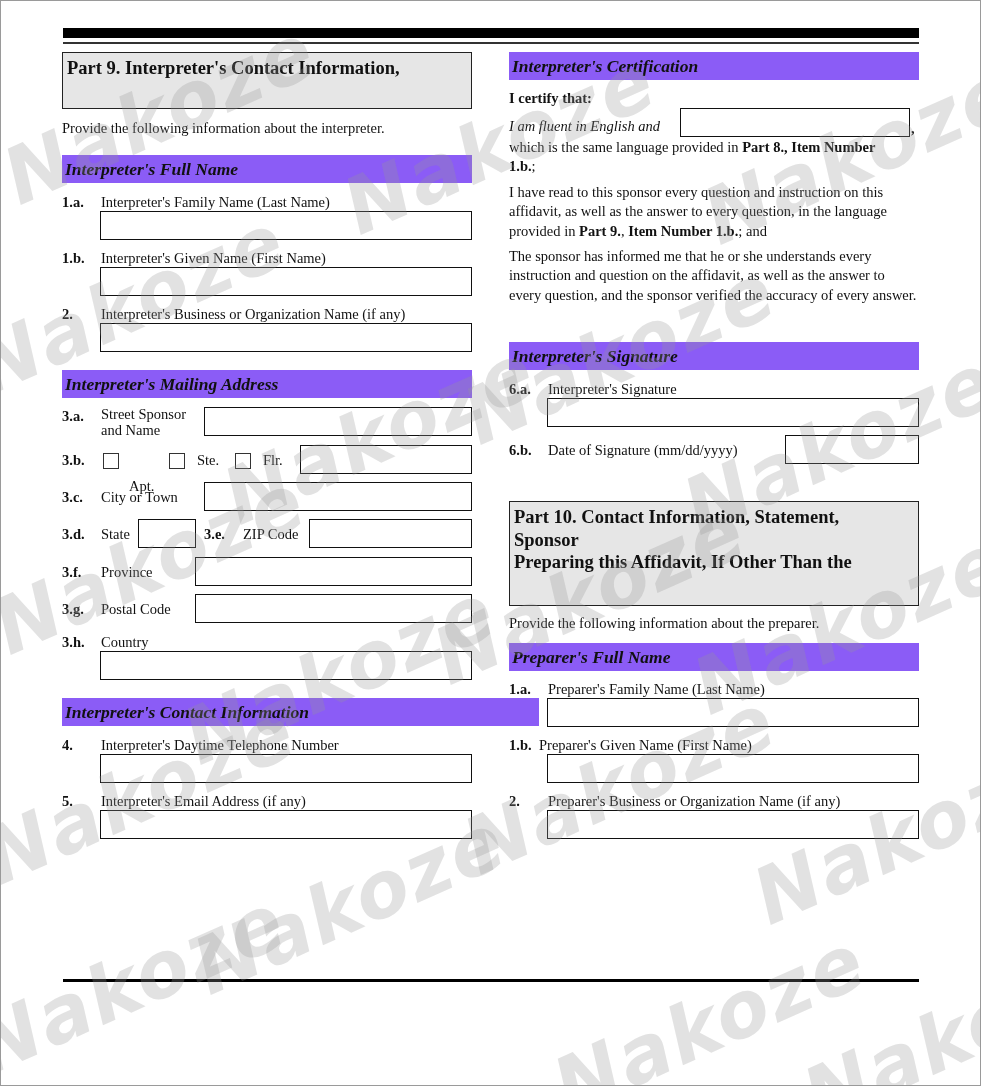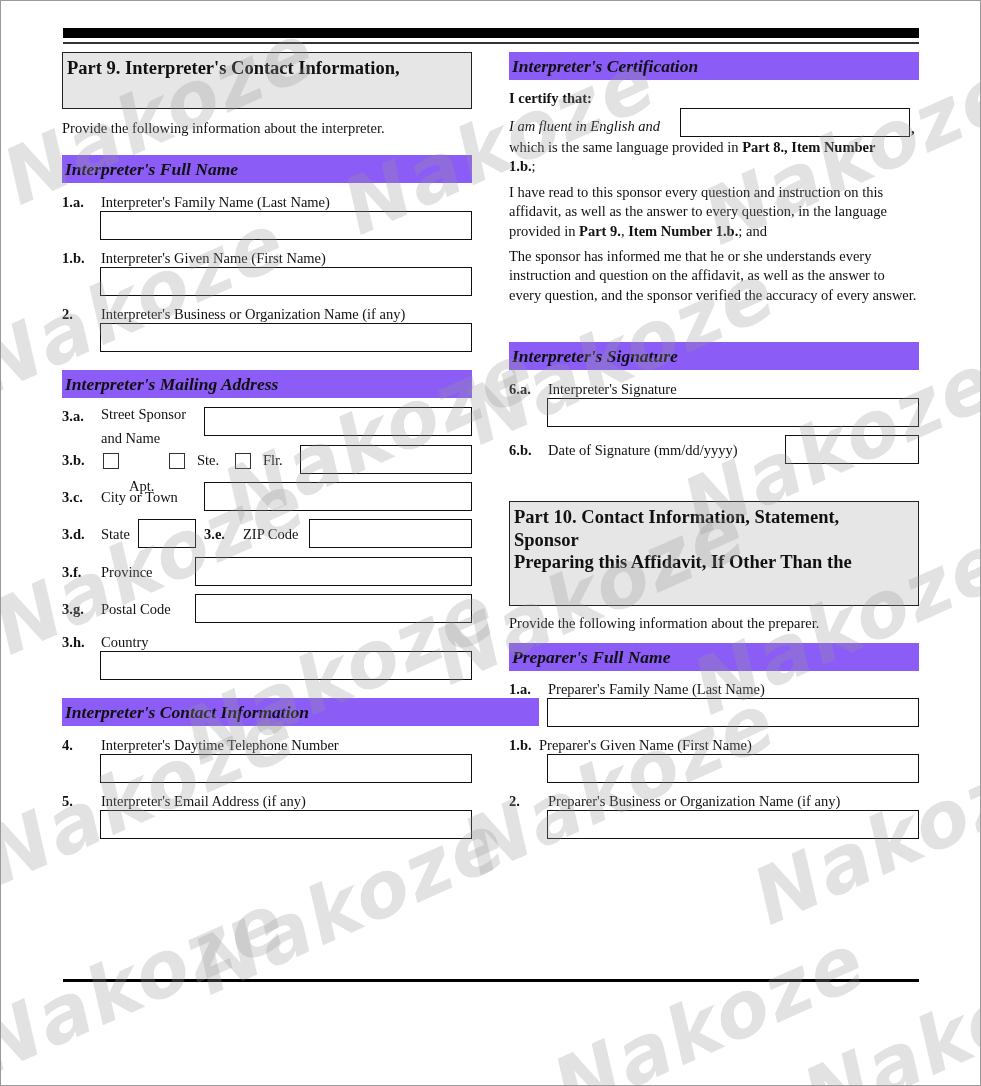--- a/index.html
+++ b/index.html
@@ -67,21 +67,21 @@
 <div class="field" style="left:100px; top:267px; width:372px;"></div>
 
 <span class="num" style="left:62px; top:305px;">2.</span>
 <span class="txt" style="left:101px; top:305px;">Interpreter's Business or Organization Name (if any)</span>
 <div class="field" style="left:100px; top:323px; width:372px;"></div>
 
 <div class="section-head" style="left:62px; top:370px; width:410px;">Interpreter's Mailing Address</div>
 
 <span class="num" style="left:62px; top:407px;">3.a.</span>
 <span class="txt" style="left:101px; top:407px; line-height:15px;">Street Sponsor</span>
-<span class="txt" style="left:101px; top:423px; line-height:15px;margin-top:8px;">and Name</span>
+<span class="txt" style="left:101px; top:423px; line-height:15px;">and Name</span>
 <div class="field" style="left:204px; top:407px; width:268px;"></div>
 
 <span class="num" style="left:62px; top:451px;">3.b.</span>
 <div class="cb" style="left:103px; top:453px;"></div>
 <span class="txt" style="left:129px; top:451px;margin-top:26px;">Apt.</span>
 <div class="cb" style="left:169px; top:453px;"></div>
 <span class="txt" style="left:197px; top:451px;">Ste.</span>
 <div class="cb" style="left:235px; top:453px;"></div>
 <span class="txt" style="left:263px; top:451px;">Flr.</span>
 <div class="field" style="left:300px; top:445px; width:172px;"></div>

